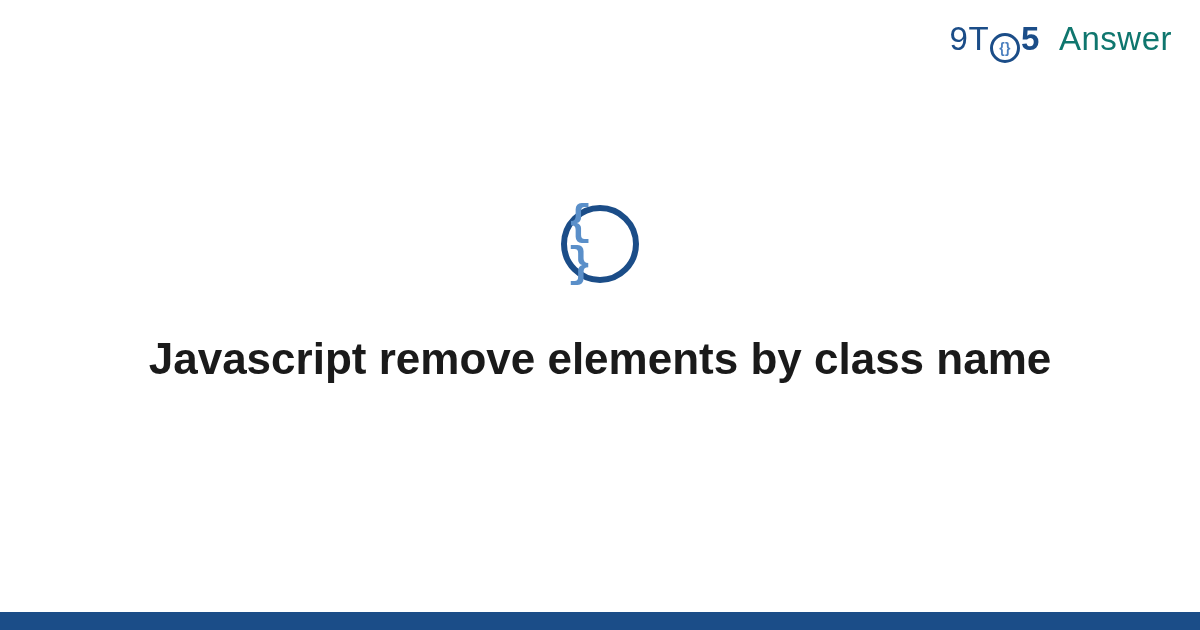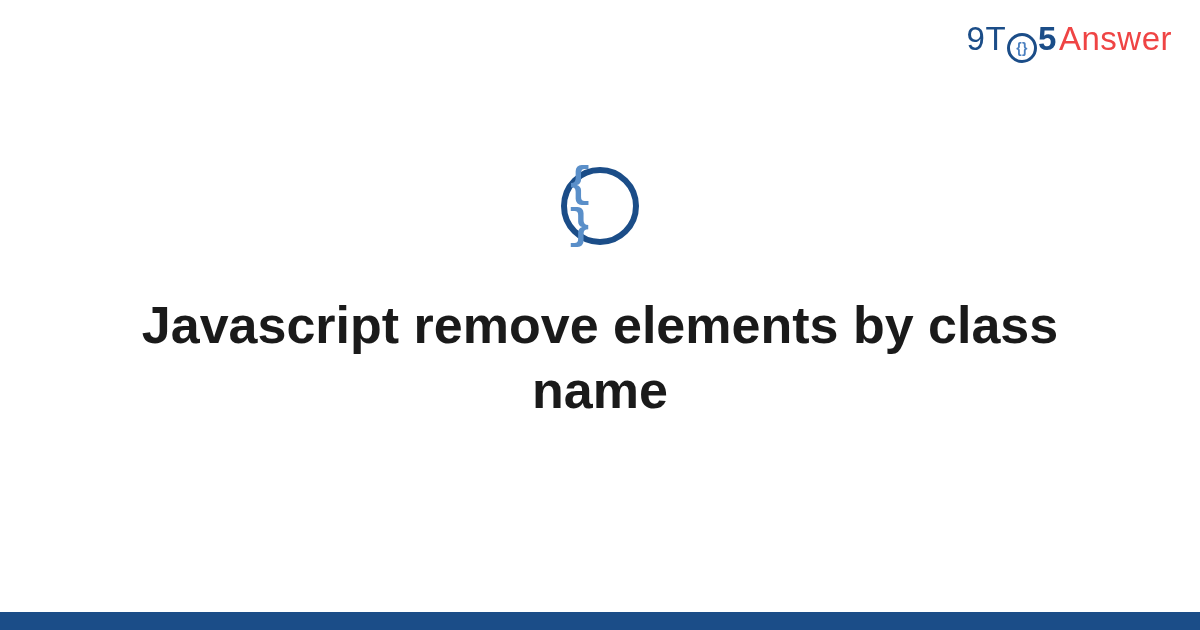--- a/index.html
+++ b/index.html
@@ -37,21 +37,21 @@
       border-radius: 50%;
       display: inline-flex;
       align-items: center;
       justify-content: center;
       font-size: 14px;
       color: #4a7fbf;
       font-weight: 700;
       line-height: 1;
     }
     .logo-5 { color: #1b4d88; font-weight: 700; }
-    .logo-answer { color: #ef4444; font-weight: 500; margin-left: 2px; }
+    .logo-answer { color: #0f766e; font-weight: 500; margin-left: 19px; }
     .content {
       position: absolute;
       top: 0; left: 0; right: 0; bottom: 0;
       display: flex;
       flex-direction: column;
       align-items: center;
       justify-content: center;
       padding: 0 80px 40px 80px;
     }
     .topic-icon {
@@ -64,21 +64,21 @@
       justify-content: center;
       font-size: 42px;
       color: #5a8fc9;
       font-weight: 700;
       font-family: 'Courier New', monospace;
       margin-bottom: 48px;
       line-height: 1;
       letter-spacing: -2px;
     }
     .title {
-      font-size: 52px;
+      font-size: 44px;
       font-weight: 700;
       color: #1a1a1a;
       text-align: center;
       line-height: 1.25;
       max-width: 920px;
     }
     .footer-bar {
       position: absolute;
       bottom: 0;
       left: 0;

